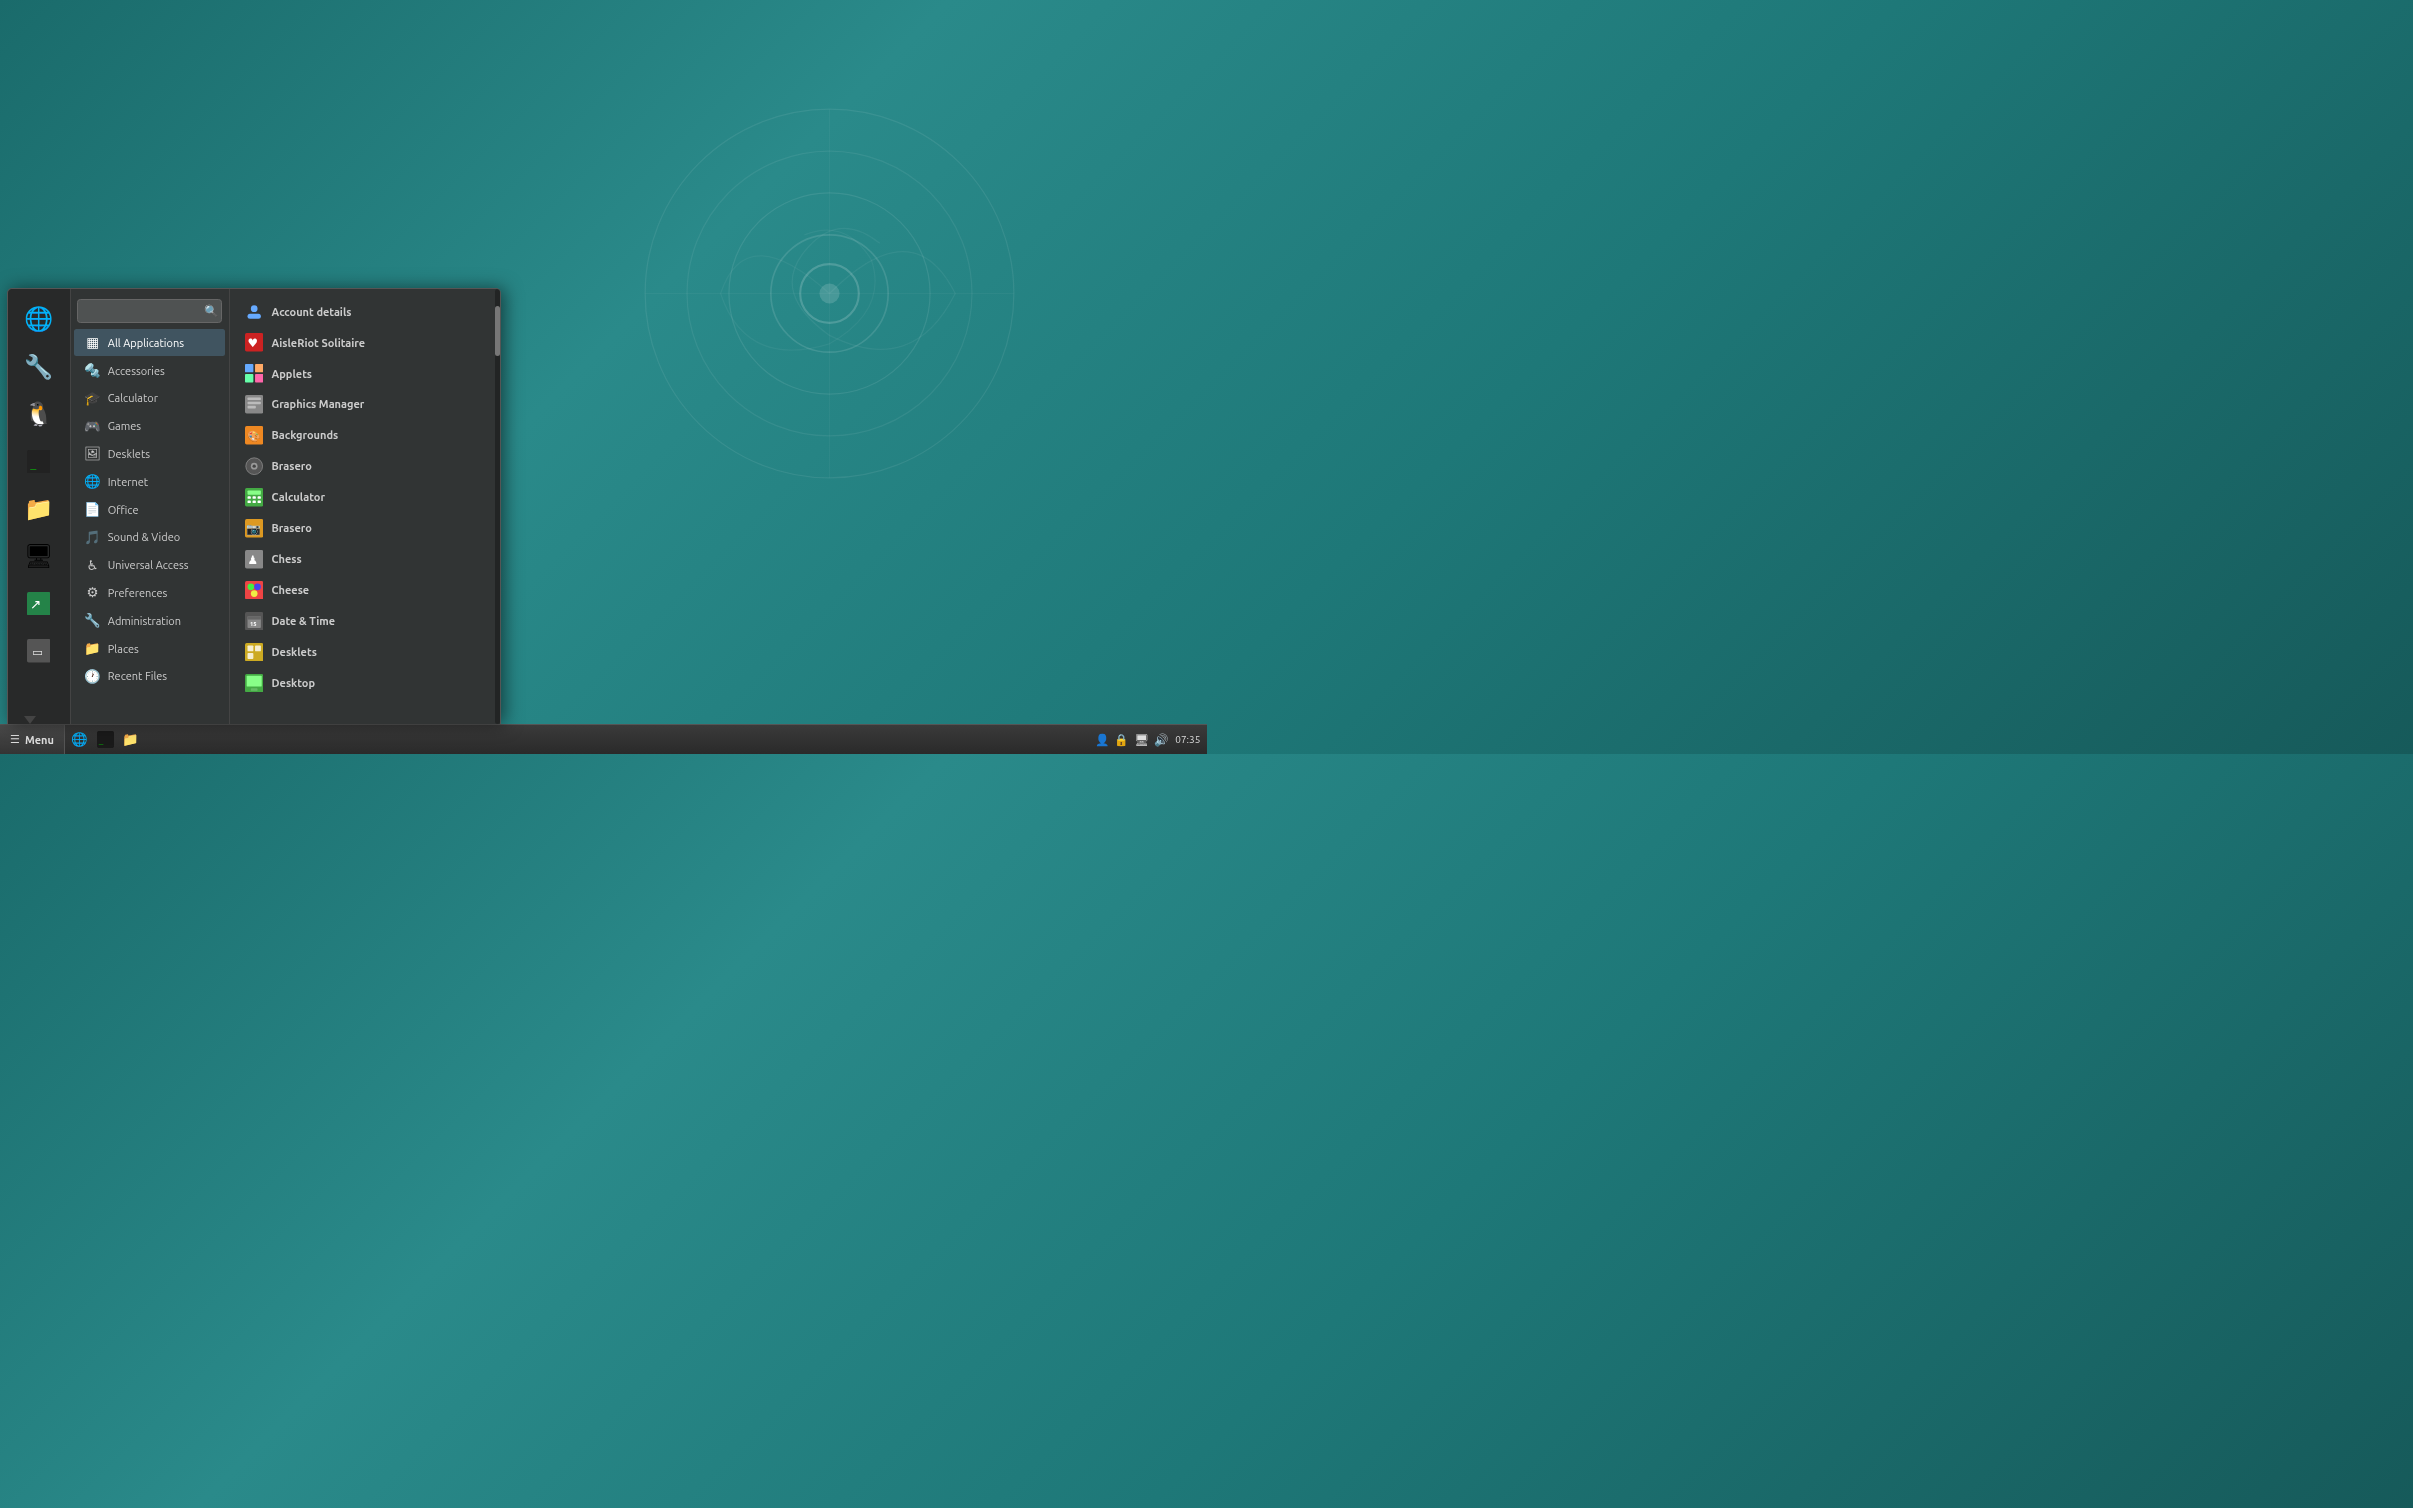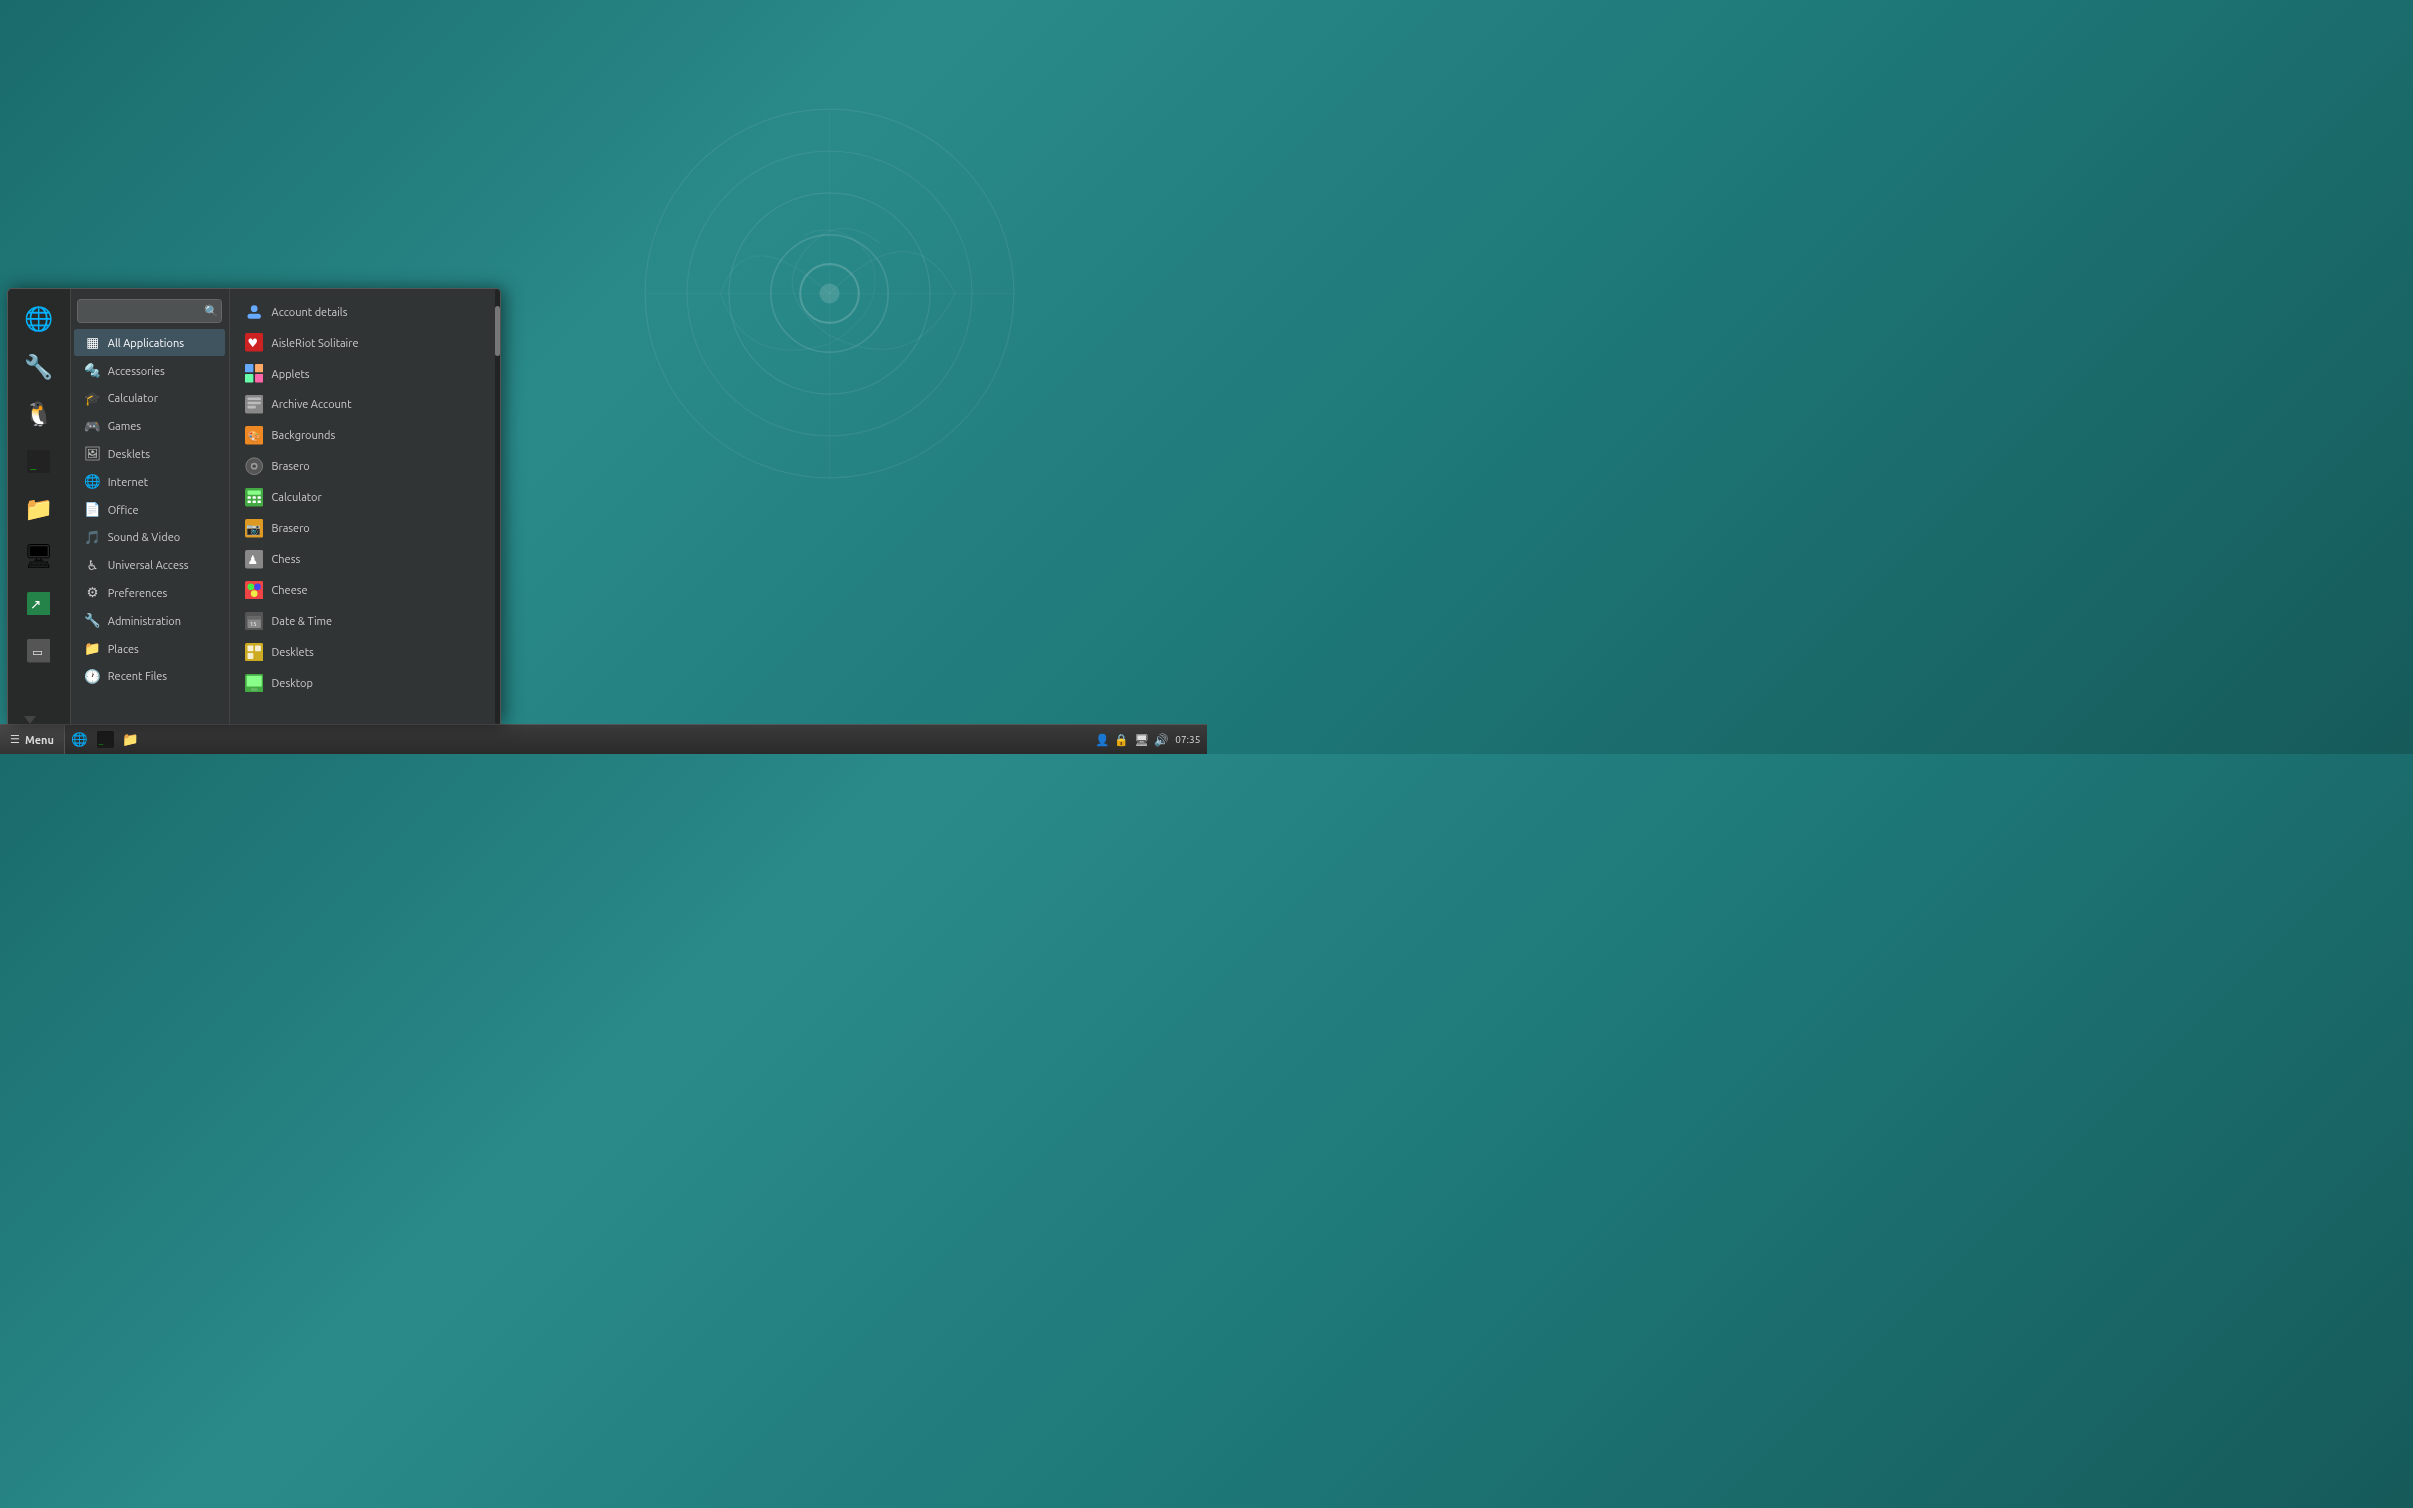--- a/index.html
+++ b/index.html
@@ -197,20 +197,21 @@
     .app-item {
       display: flex;
       align-items: center;
       gap: 8.4px;
       padding: 5.9px 10px;
       cursor: pointer;
       color: #ccc;
       font-size: 11px;
       border-radius: 2.5px;
       margin: 0.8px 1.7px;
+      font-weight: bold;
     }
 
     .app-icon {
       width: 18.4px;
       height: 18.4px;
       font-size: 15px;
       flex-shrink: 0;
       display: flex;
       align-items: center;
       justify-content: center;
@@ -399,21 +400,21 @@
     </div>
     <div class="app-item">
       <span class="app-icon">
         <svg width="18.4" height="18.4" viewBox="0 0 22 22">
             <rect width="22" height="22" rx="2" fill="#888"></rect>
             <rect x="3" y="3" width="16" height="3" fill="#bbb" rx="1"></rect>
             <rect x="3" y="8" width="16" height="3" fill="#bbb" rx="1"></rect>
             <rect x="3" y="13" width="10" height="3" fill="#bbb" rx="1"></rect>
           </svg>
       </span>
-      <span>Archive Account</span>
+      <span>Graphics Manager</span>
     </div>
     <div class="app-item">
       <span class="app-icon">
         <svg width="18.4" height="18.4" viewBox="0 0 22 22" style="font-size:18px">
             <rect width="22" height="22" rx="2" fill="#e82"></rect>
             <text x="3" y="17" fill="white" font-size="13">🎨</text>
           </svg>
       </span>
       <span>Backgrounds</span>
     </div>

